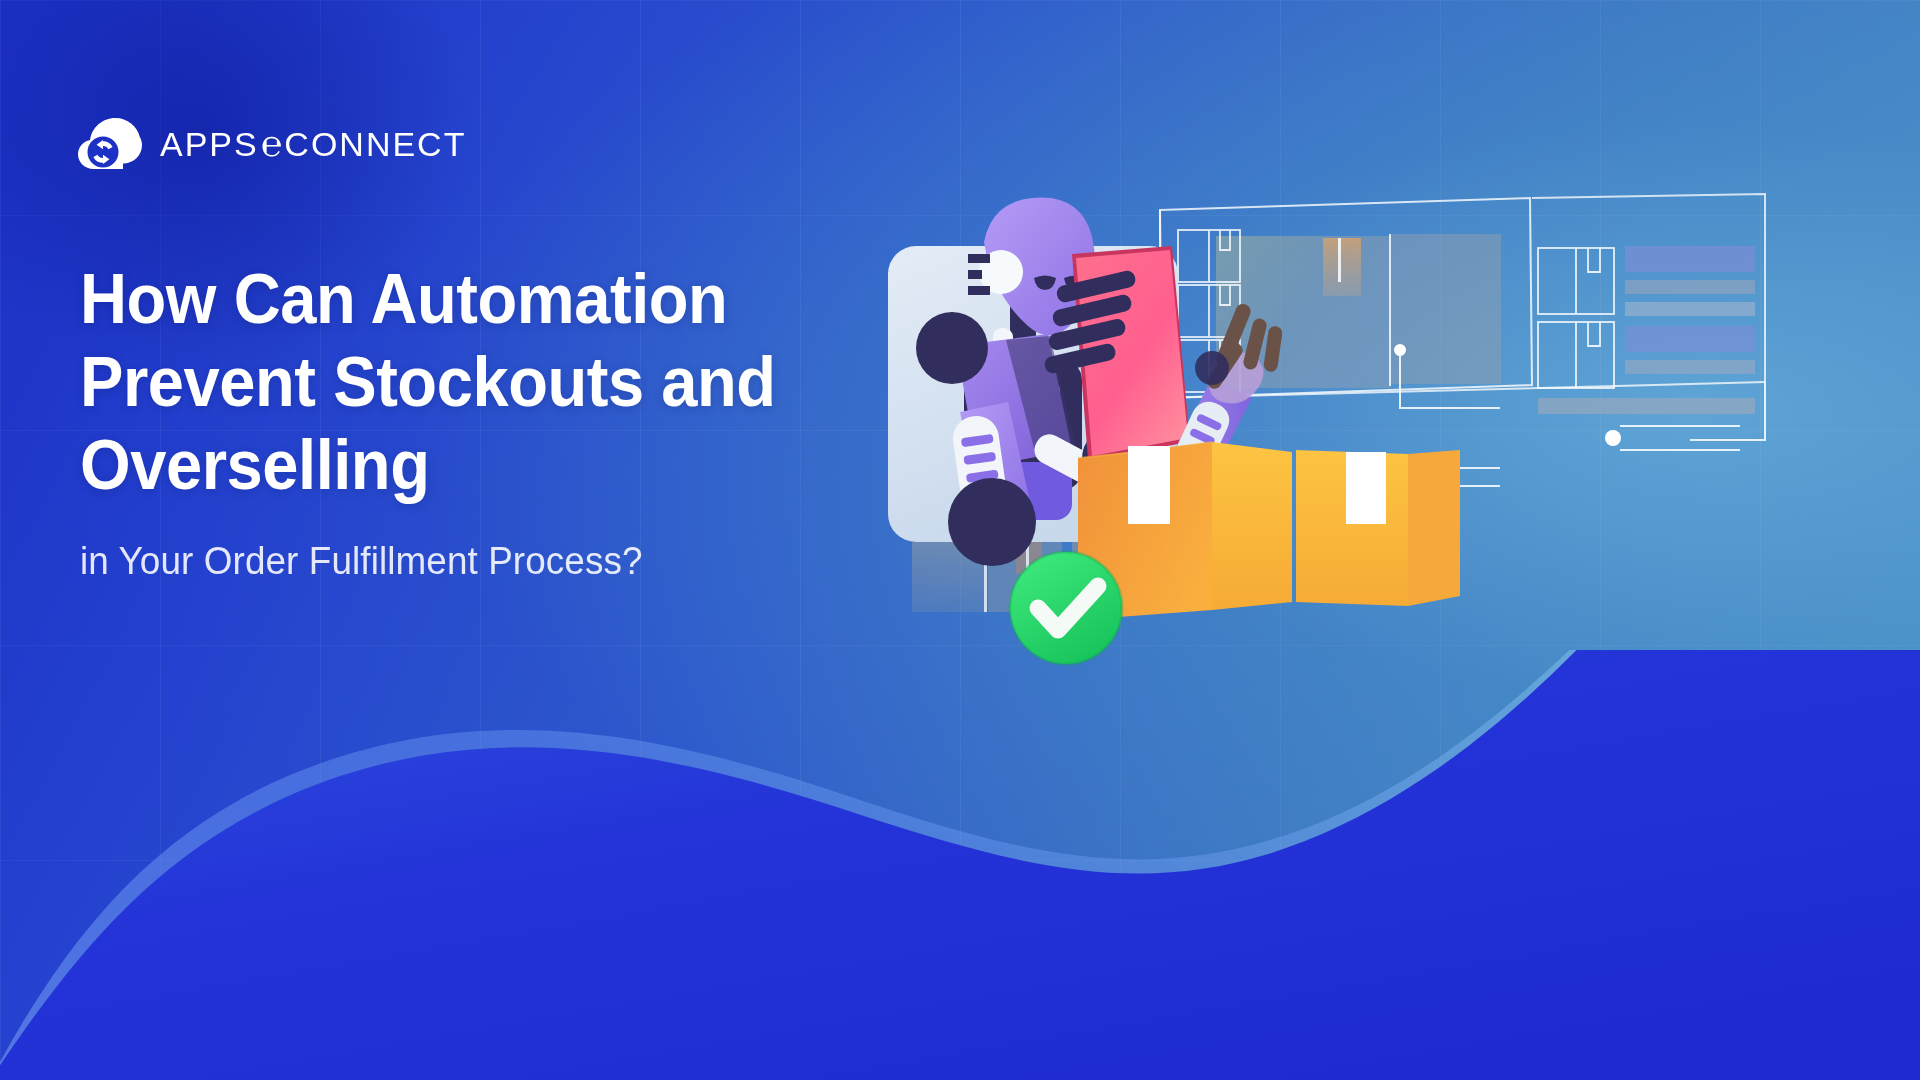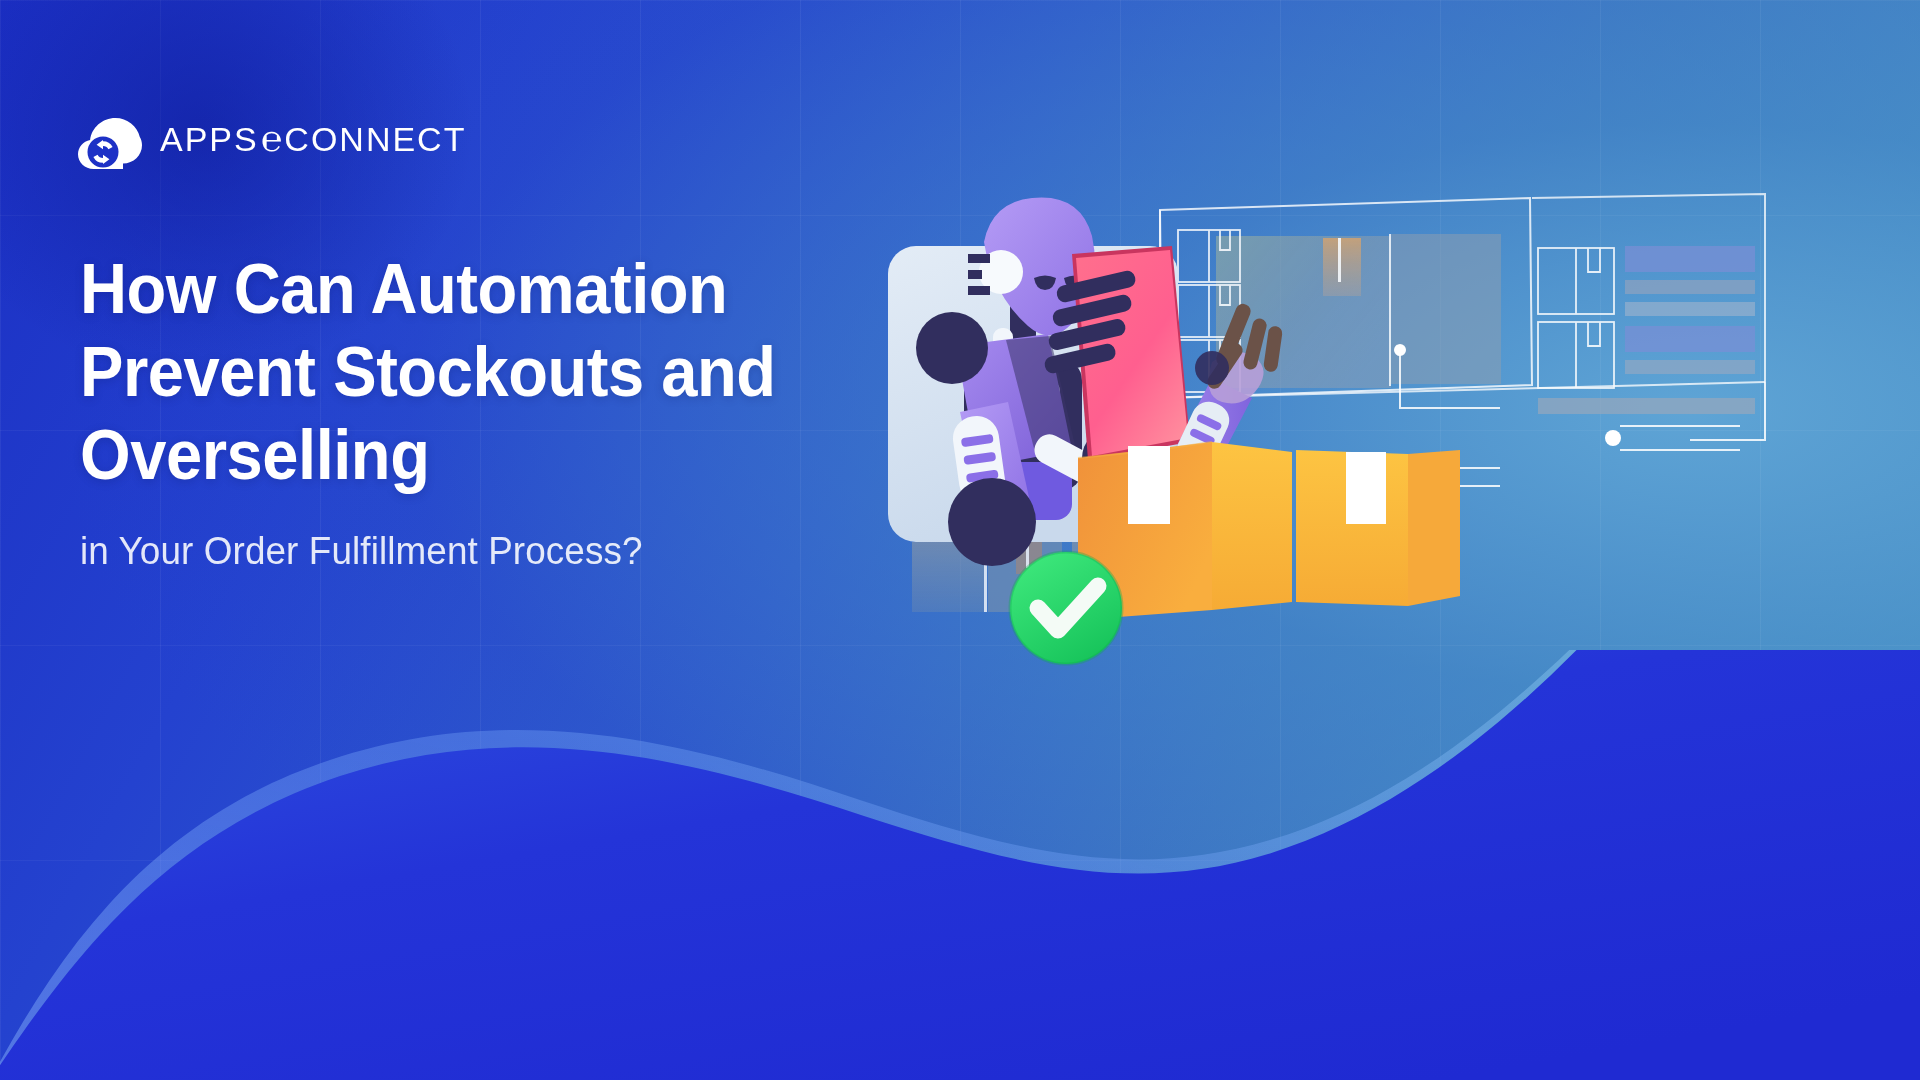--- a/index.html
+++ b/index.html
@@ -35,41 +35,41 @@
     background:radial-gradient(closest-side, rgba(12,24,150,0.55), rgba(12,24,150,0) 72%);
     pointer-events:none;
   }
 
   
   .wave{ position:absolute; left:0; bottom:0; width:1920px; height:430px; }
 
   
   .logo{
     position:absolute; left:78px; top:118px;
-    display:flex; gap:18px;
+    display:flex; align-items:center; gap:18px;
   }
   .logo-mark{ width:64px; height:52px; flex:0 0 auto; }
   .logo-word{
     color:#ffffff;
     font-size:34px;
     letter-spacing:2.0px;
     font-weight:400;
     white-space:nowrap;
     font-family:"Liberation Sans", sans-serif;
   }
   .logo-word .e{
     font-family:"Liberation Serif", serif;
     font-style:italic;
     font-size:36px;
     letter-spacing:0;
     padding:0 2px;
   }
 
   
-  .copy{ position:absolute; left:80px; top:248px; width:900px; }
+  .copy{ position:absolute; left:80px; top:258px; width:900px; }
   .headline{
     color:#ffffff;
     font-size:70px;
     line-height:83px;
     font-weight:700;
     letter-spacing:-0.5px;
     transform:scaleX(0.93);
     transform-origin:left center;
     text-shadow:0 2px 10px rgba(10,24,90,0.22);
   }

